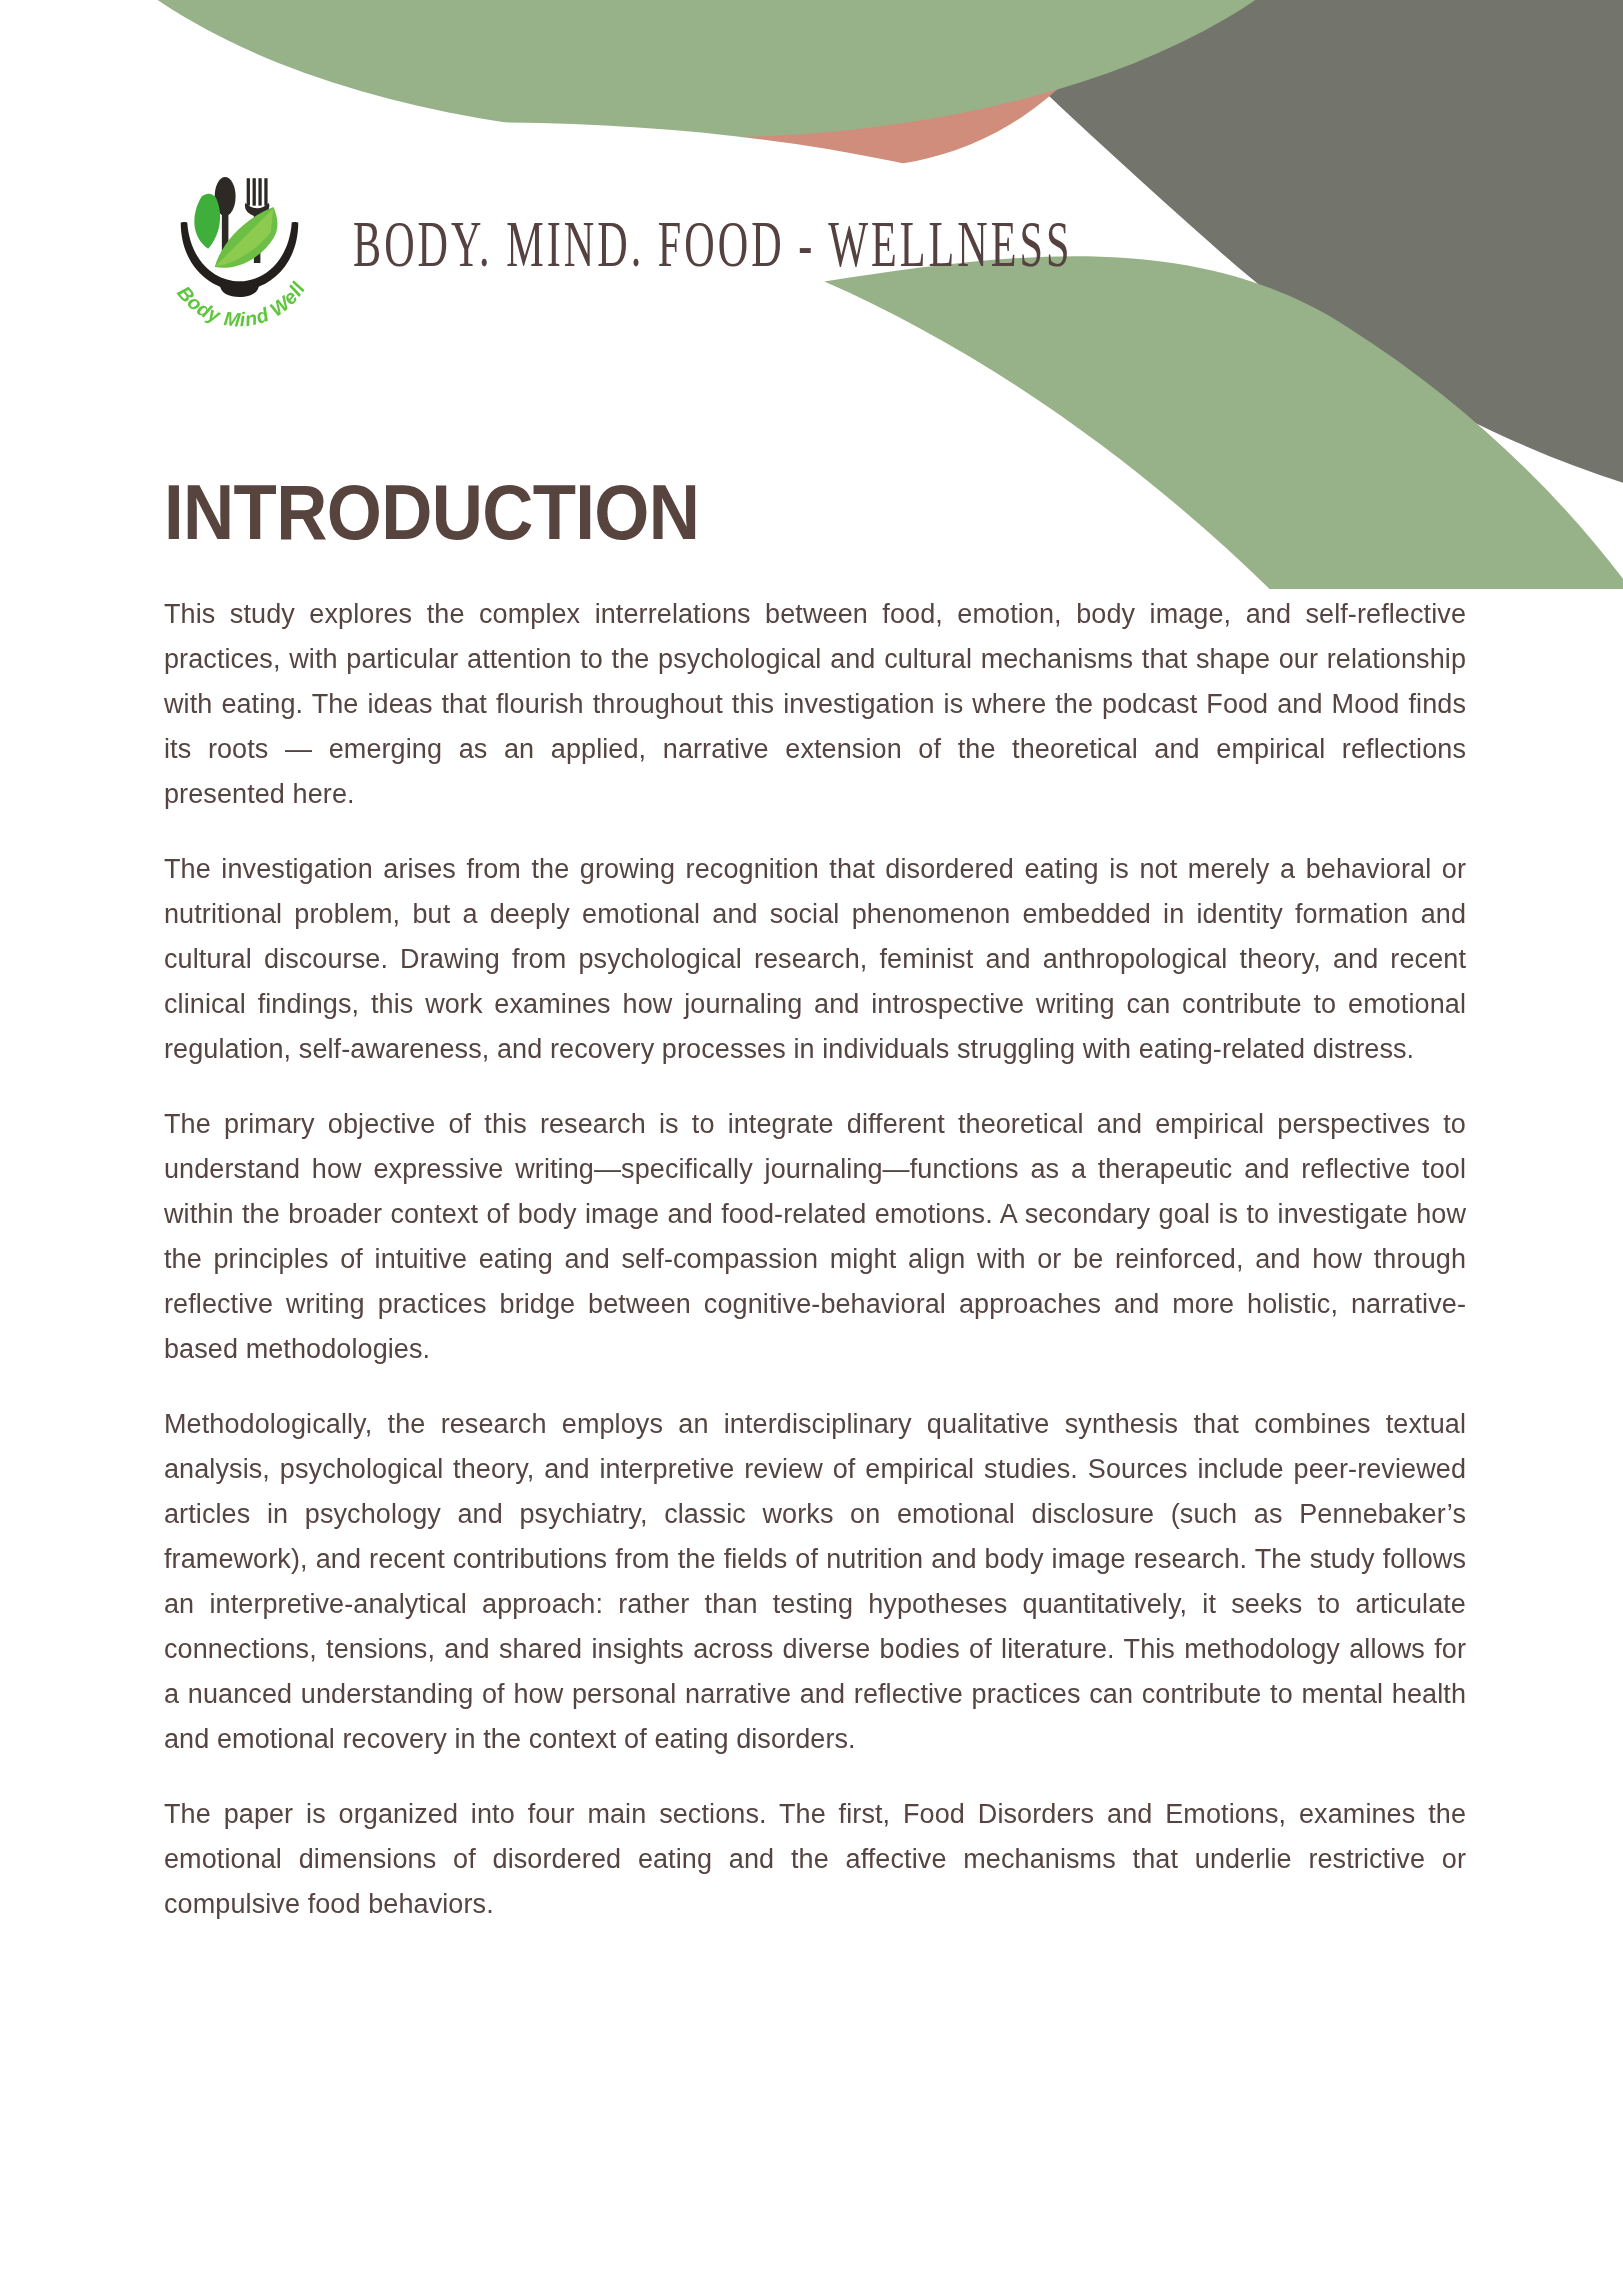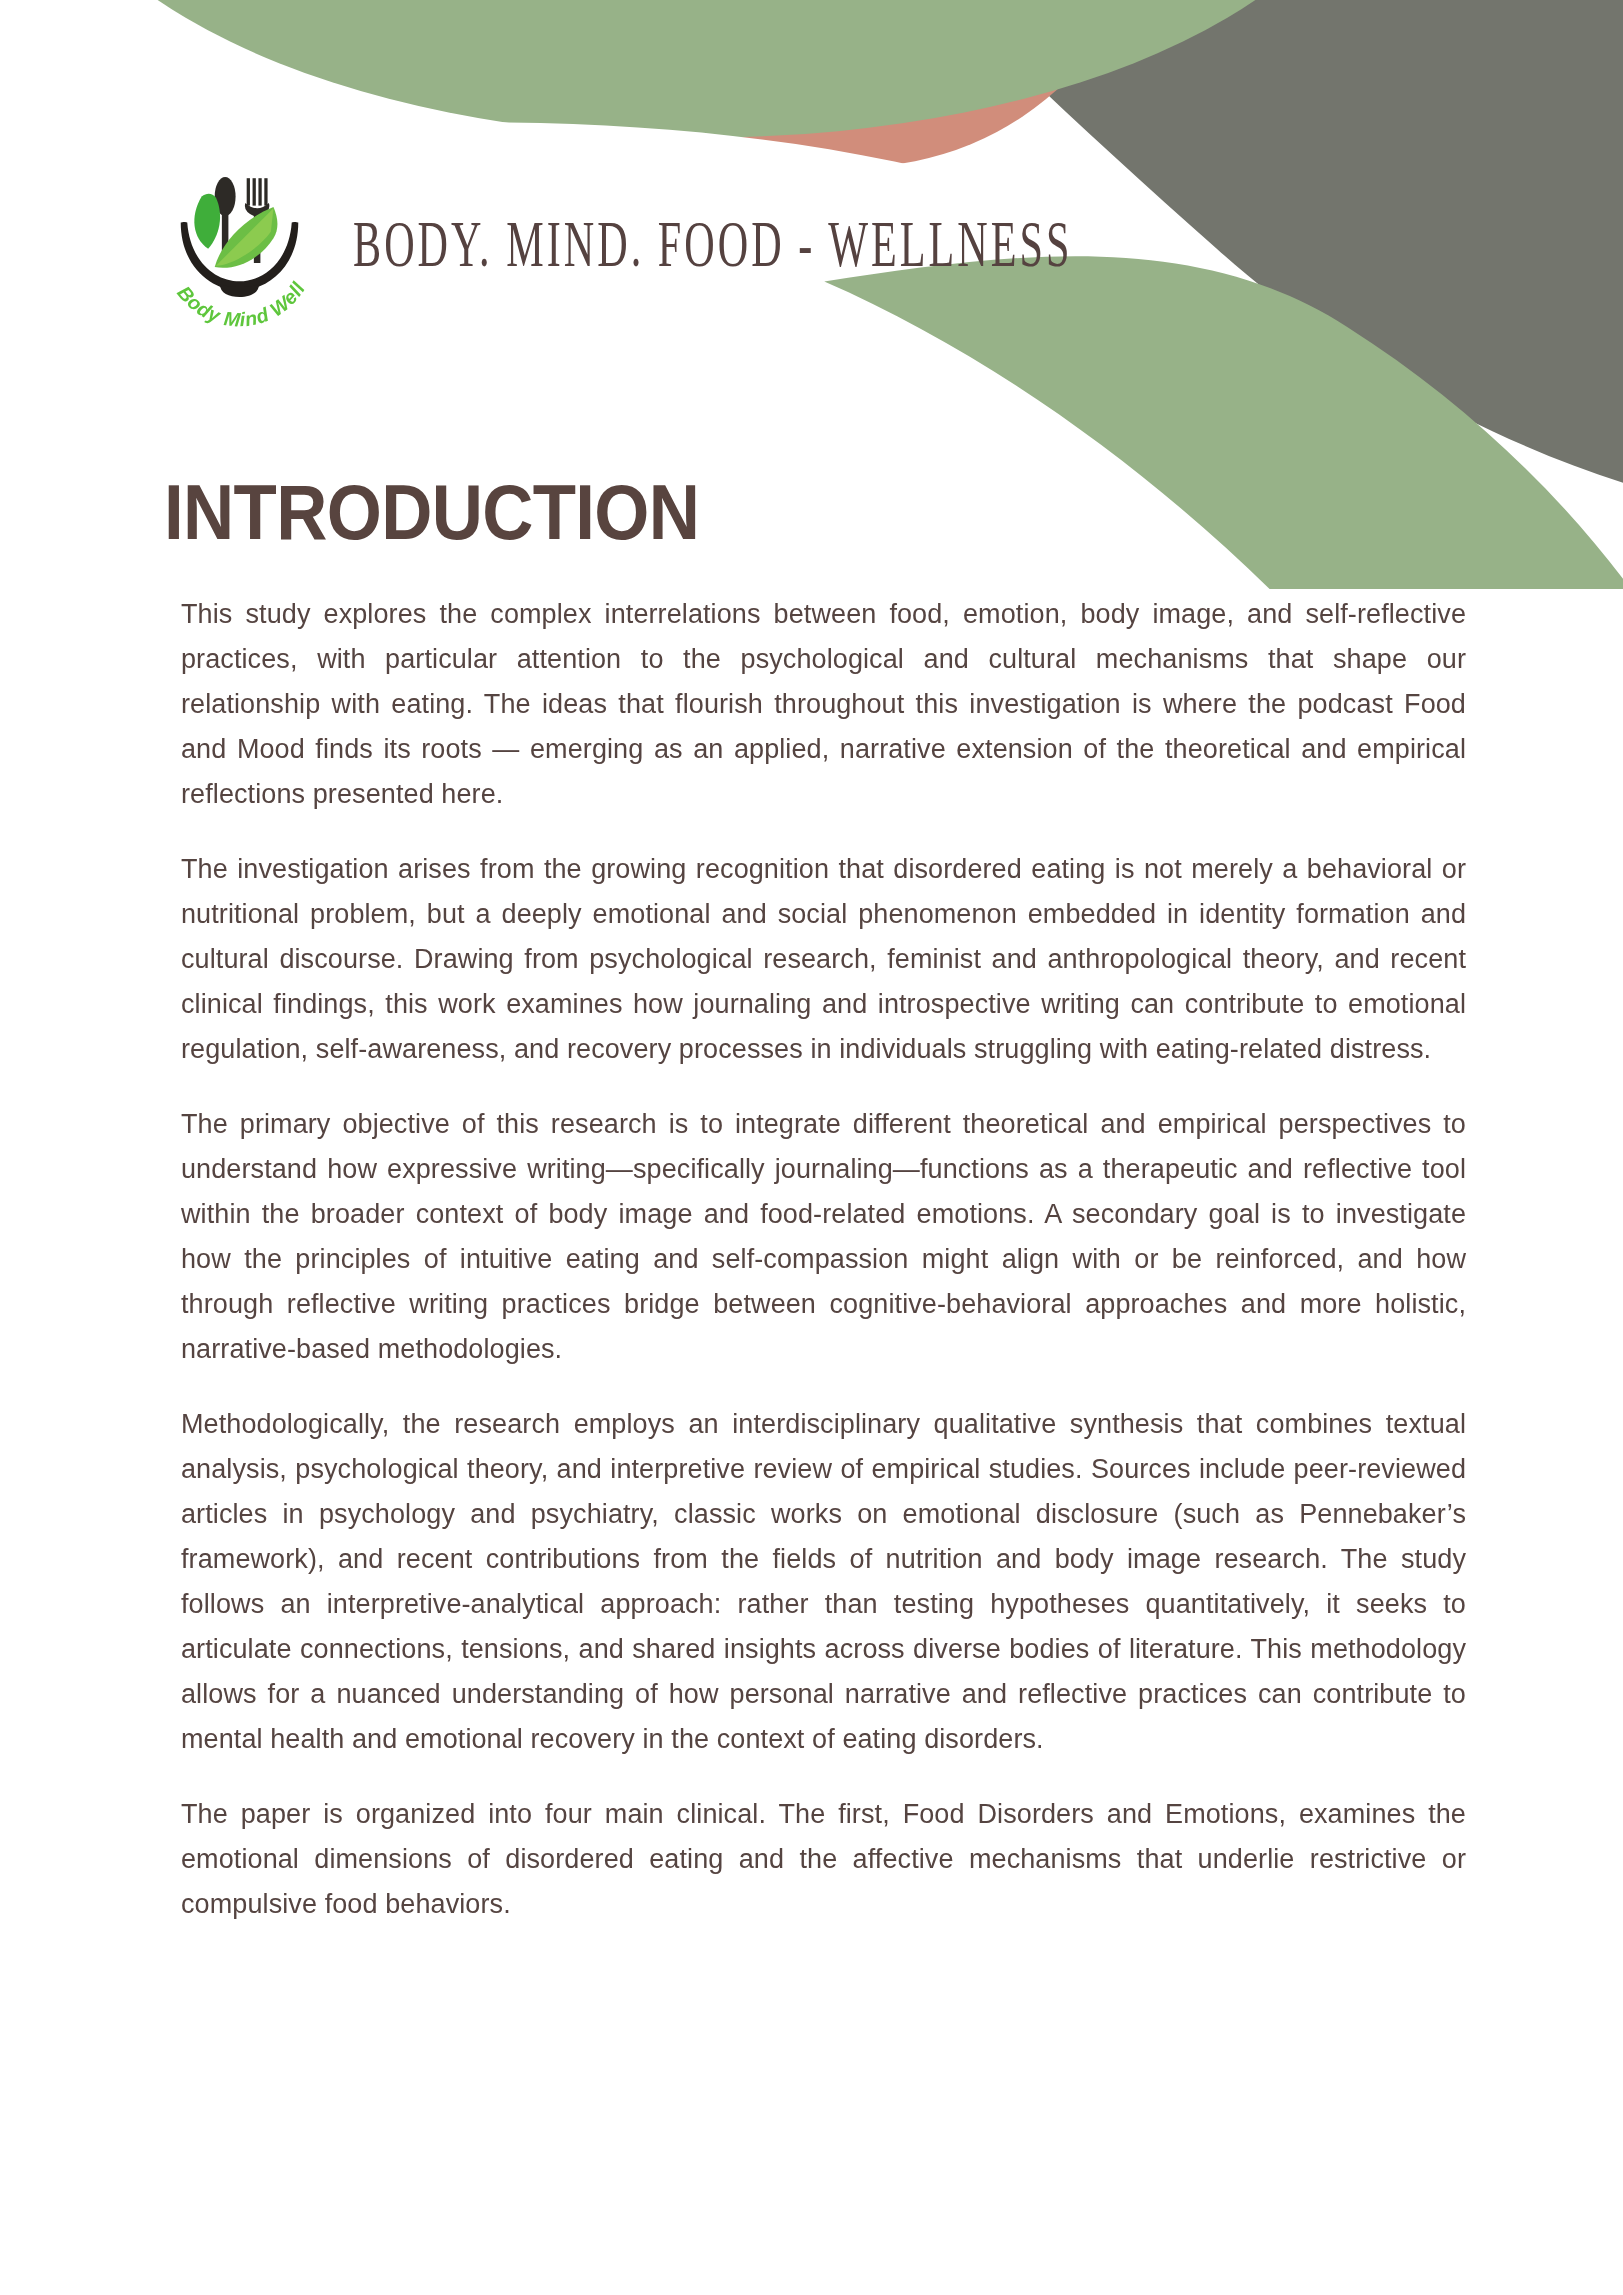--- a/index.html
+++ b/index.html
@@ -74,21 +74,21 @@
     position: absolute;
     left: 164px;
     top: 592px;
     width: 1302px;
   }
   .para {
     color: #554441;
     font-size: 27px;
     line-height: 45px;
     text-align: justify;
-    margin: 0 0 30px 17px;
+    margin: 0 0 30px 0;
     letter-spacing: 0.1px;
   }
   .para:last-child { margin-bottom: 0; }
   .para b { font-weight: normal; }
 </style>
 </head>
 <body>
 
 <div class="page">
 
@@ -155,17 +155,17 @@
     <div class="brand-title">BODY. MIND. FOOD - WELLNESS</div>
   </div>
 
   <h1 class="page-title">INTRODUCTION</h1>
 
   <div class="content">
     <p class="para">This study explores the complex interrelations between food, emotion, body image, and  self-reflective practices, with particular attention to the psychological and cultural mechanisms that shape our relationship with eating. The ideas that flourish throughout this investigation is where the podcast Food and Mood finds its roots — emerging as an applied, narrative extension of the theoretical and empirical reflections presented here.</p>
     <p class="para">The investigation arises from the growing recognition that disordered eating is not merely a behavioral or nutritional problem, but a deeply emotional and social phenomenon embedded in identity formation and cultural discourse. Drawing from psychological research, feminist and anthropological theory, and recent clinical findings, this work examines how journaling and introspective writing can contribute to emotional regulation, self-awareness, and recovery processes in individuals struggling with eating-related distress.</p>
     <p class="para">The primary objective of this research is to integrate different theoretical and empirical perspectives to understand how expressive writing—specifically journaling—functions as a therapeutic and reflective tool within the broader context of body image and food-related emotions. A secondary goal is to investigate how the principles of intuitive eating and self-compassion might align with or be reinforced, and how through reflective writing practices bridge between cognitive-behavioral approaches and more holistic, narrative-based methodologies.</p>
     <p class="para">Methodologically, the research employs an <b>interdisciplinary qualitative synthesis</b> that combines textual analysis, psychological theory, and interpretive review of empirical studies. Sources include peer-reviewed articles in psychology and psychiatry, classic works on emotional disclosure (such as Pennebaker’s framework), and recent contributions from the fields of nutrition and body image research. The study follows an interpretive-analytical approach: rather than testing hypotheses quantitatively, it seeks to articulate connections, tensions, and shared insights across diverse bodies of literature. This methodology allows for a nuanced understanding of how personal narrative and reflective practices can contribute to mental health and emotional recovery in the context of eating disorders.</p>
-    <p class="para">The paper is organized into <b>four main clinical</b>. The first, Food Disorders and Emotions, examines the emotional dimensions of disordered eating and the affective mechanisms that underlie restrictive or compulsive food behaviors.</p>
+    <p class="para">The paper is organized into <b>four main sections</b>. The first, Food Disorders and Emotions, examines the emotional dimensions of disordered eating and the affective mechanisms that underlie restrictive or compulsive food behaviors.</p>
   </div>
 
 </div>
 
 
 </body></html>

